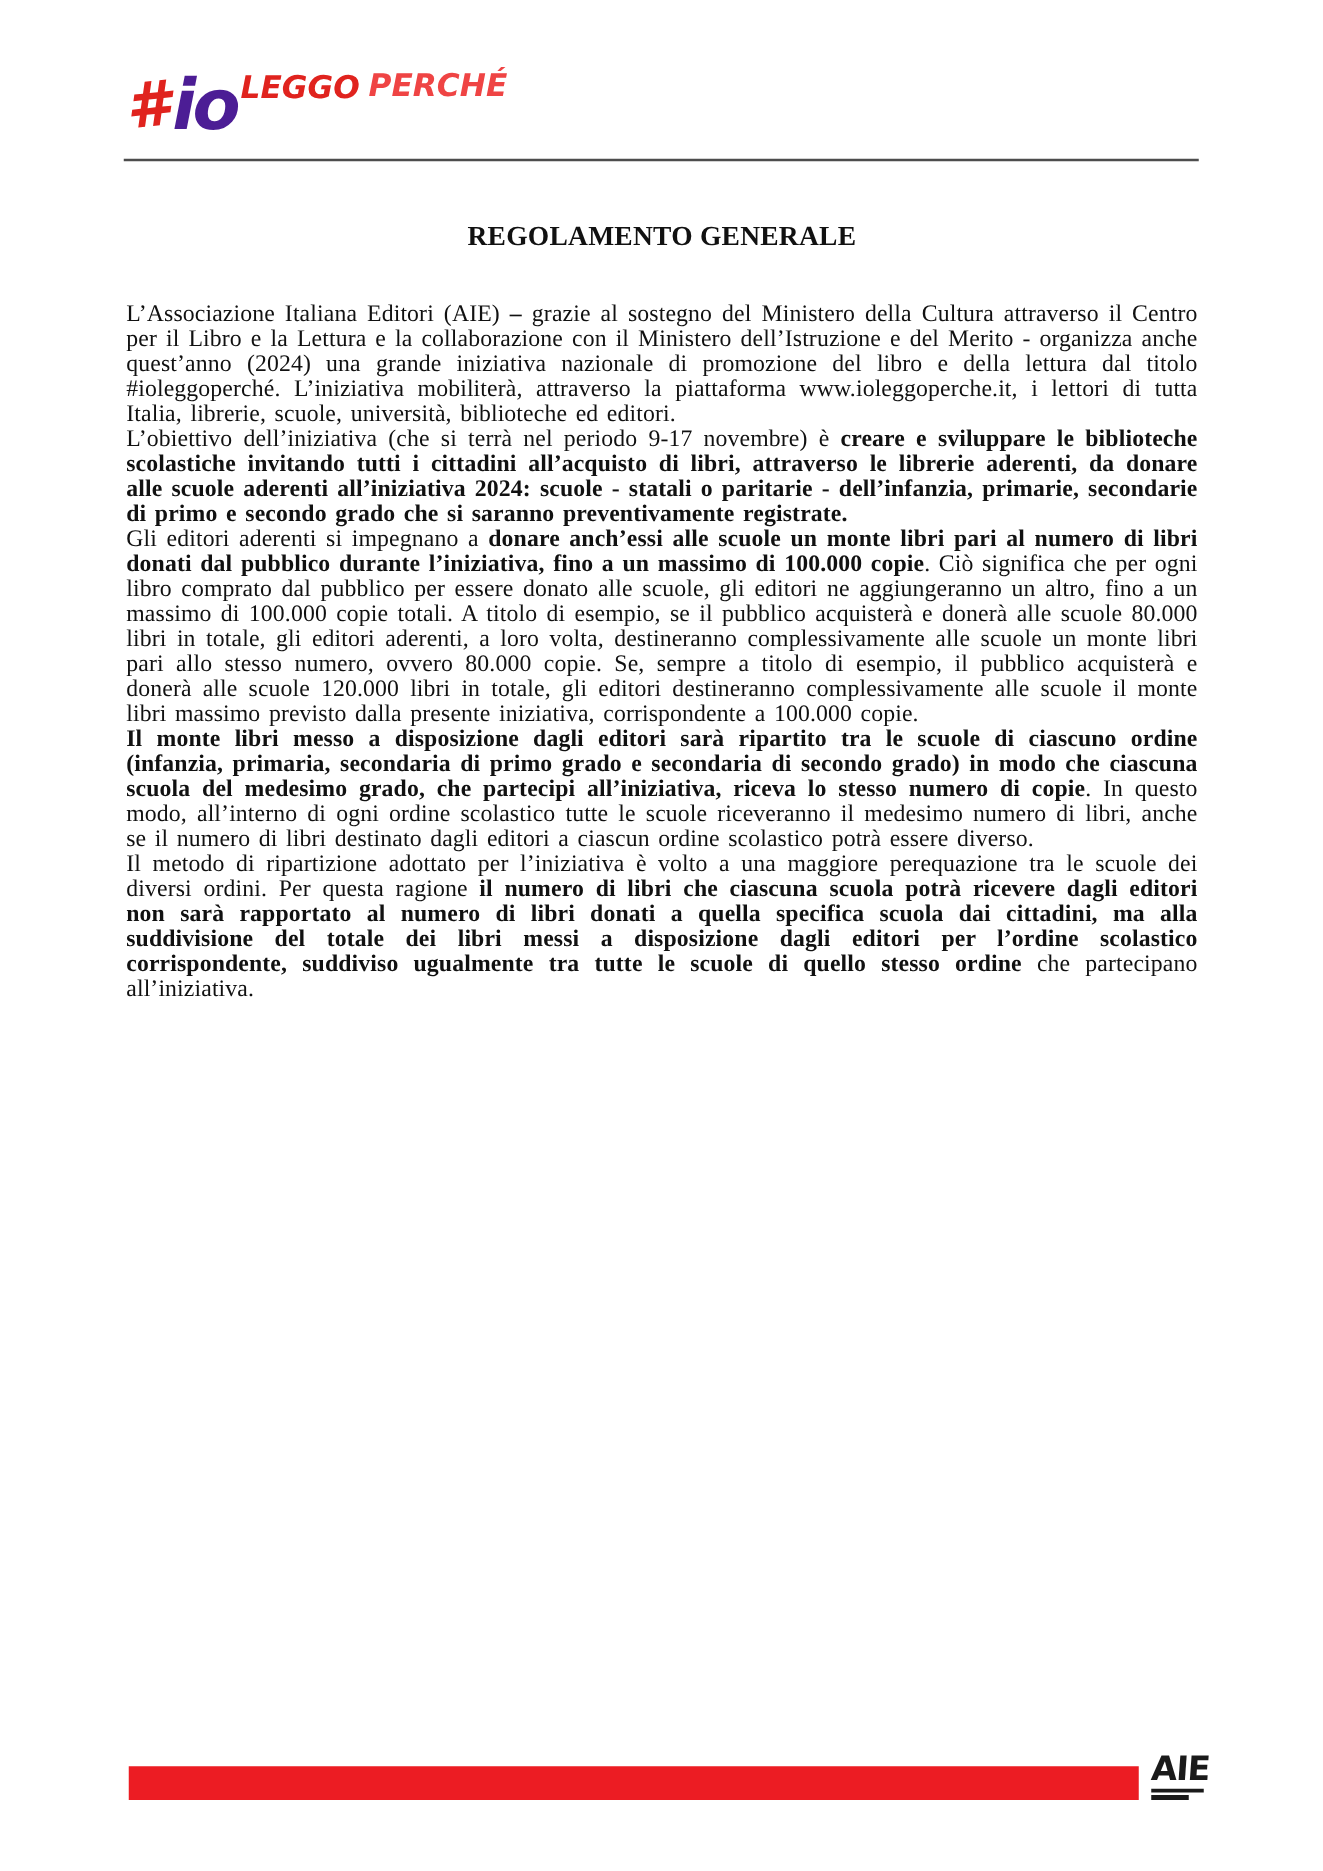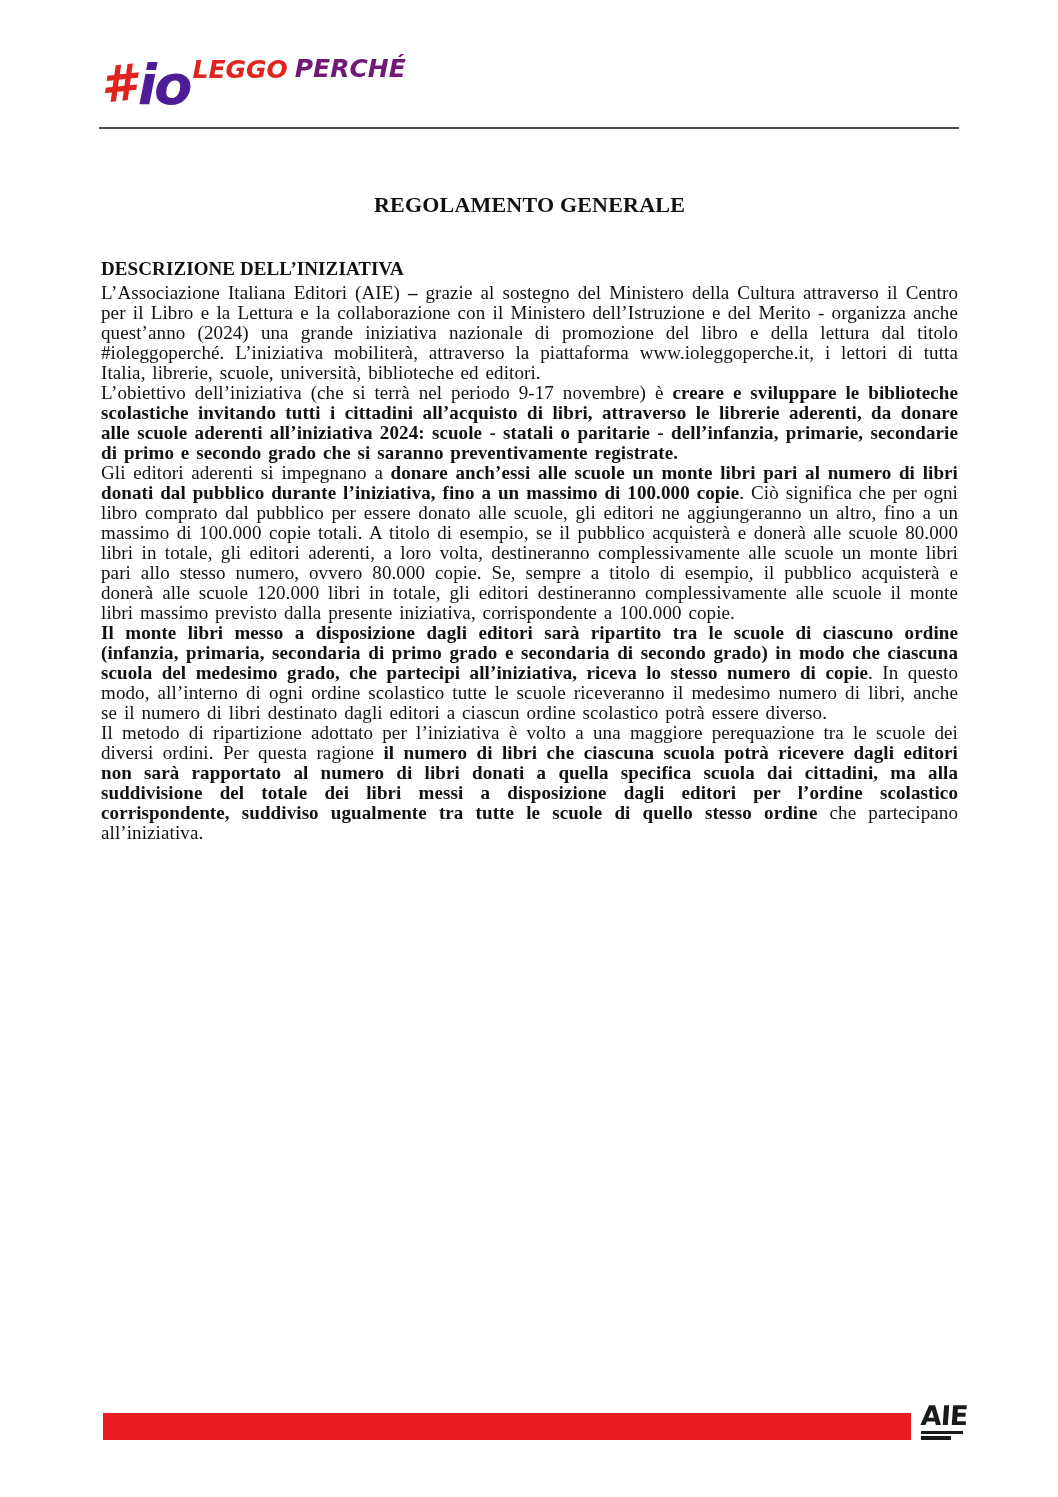--- a/index.html
+++ b/index.html
@@ -22,30 +22,30 @@
   }
   .logo-hash {
     font-size:50px; line-height:60px; color:#e0231e;
     display:inline-block; transform:rotate(-6deg); margin-right:2px;
   }
   .logo-io {
     font-size:56px; line-height:62px; color:#4c1d95; letter-spacing:-3px;
   }
   .logo-stack { display:flex; flex-direction:row; margin-left:3px; margin-top:3px; }
   .logo-leggo { font-size:25px; line-height:25px; color:#e0231e; letter-spacing:0px; }
-  .logo-perche { font-size:25px; line-height:25px; color:#701a75; margin-left:7px; margin-top:-1px; }
+  .logo-perche { font-size:25px; line-height:25px; color:#ef4444; margin-left:7px; margin-top:-1px; }
 
   .rule {
     position:absolute; left:99px; right:99px; top:127px;
     border:none; border-top:2px solid #4d4d4d; margin:0;
   }
 
   
   main.content {
-    position:absolute; left:101px; top:192px; width:857px;
+    position:absolute; left:101px; top:176px; width:857px;
   }
   h1.doc-title {
     margin:0 0 40px 0;
     text-align:center;
     font-size:22px; font-weight:bold; letter-spacing:0.2px;
   }
   h2.section-heading {
     margin:0 0 3px 0;
     font-size:19px; font-weight:bold; letter-spacing:0.1px;
   }
@@ -87,21 +87,20 @@
     <span class="logo-io">io</span>
     <span class="logo-stack">
       <span class="logo-leggo">LEGGO</span>
       <span class="logo-perche">PERCHÉ</span>
     </span>
   </div>
   <hr class="rule">
 
   <main class="content">
     <h1 class="doc-title">REGOLAMENTO GENERALE</h1>
-    <h2 class="section-heading">DESCRIZIONE DELL’INIZIATIVA</h2>
     <div id="doc-body">
         <p class="para"><span>L’Associazione Italiana Editori (AIE) </span><span class="b">–</span><span> grazie al sostegno del Ministero della Cultura attraverso il Centro per il Libro e la Lettura e la collaborazione con il Ministero dell’Istruzione e del Merito - organizza anche quest’anno (2024) una grande iniziativa nazionale di promozione del libro e della lettura dal titolo #ioleggoperché. L’iniziativa mobiliterà, attraverso la piattaforma www.ioleggoperche.it, i lettori di tutta Italia, librerie, scuole, università, biblioteche ed editori.</span></p>
         <p class="para"><span>L’obiettivo dell’iniziativa (che si terrà nel periodo 9-17 novembre) è </span><span class="b">creare e sviluppare le biblioteche scolastiche invitando tutti i cittadini all’acquisto di libri, attraverso le librerie aderenti, da donare alle scuole aderenti all’iniziativa 2024: scuole - statali o paritarie - dell’infanzia, primarie, secondarie di primo e secondo grado che si saranno preventivamente registrate.</span></p>
         <p class="para"><span>Gli editori aderenti si impegnano a </span><span class="b">donare anch’essi alle scuole un monte libri pari al numero di libri donati dal pubblico durante l’iniziativa, fino a un massimo di 100.000 copie</span><span>. Ciò significa che per ogni libro comprato dal pubblico per essere donato alle scuole, gli editori ne aggiungeranno un altro, fino a un massimo di 100.000 copie totali. A titolo di esempio, se il pubblico acquisterà e donerà alle scuole 80.000 libri in totale, gli editori aderenti, a loro volta, destineranno complessivamente alle scuole un monte libri pari allo stesso numero, ovvero 80.000 copie. Se, sempre a titolo di esempio, il pubblico acquisterà e donerà alle scuole 120.000 libri in totale, gli editori destineranno complessivamente alle scuole il monte libri massimo previsto dalla presente iniziativa, corrispondente a 100.000 copie.</span></p>
         <p class="para"><span class="b">Il monte libri messo a disposizione dagli editori sarà ripartito tra le scuole di ciascuno ordine (infanzia, primaria, secondaria di primo grado e secondaria di secondo grado) in modo che ciascuna scuola del medesimo grado, che partecipi all’iniziativa, riceva lo stesso numero di copie</span><span>. In questo modo, all’interno di ogni ordine scolastico tutte le scuole riceveranno il medesimo numero di libri, anche se il numero di libri destinato dagli editori a ciascun ordine scolastico potrà essere diverso.</span></p>
         <p class="para"><span>Il metodo di ripartizione adottato per l’iniziativa è volto a una maggiore perequazione tra le scuole dei diversi ordini. Per questa ragione </span><span class="b">il numero di libri che ciascuna scuola potrà ricevere dagli editori non sarà rapportato al numero di libri donati a quella specifica scuola dai cittadini, ma alla suddivisione del totale dei libri messi a disposizione dagli editori per l’ordine scolastico corrispondente, suddiviso ugualmente tra tutte le scuole di quello stesso ordine </span><span>che partecipano all’iniziativa.</span></p>
       </div>
   </main>
 
   <div class="redbar"></div>

